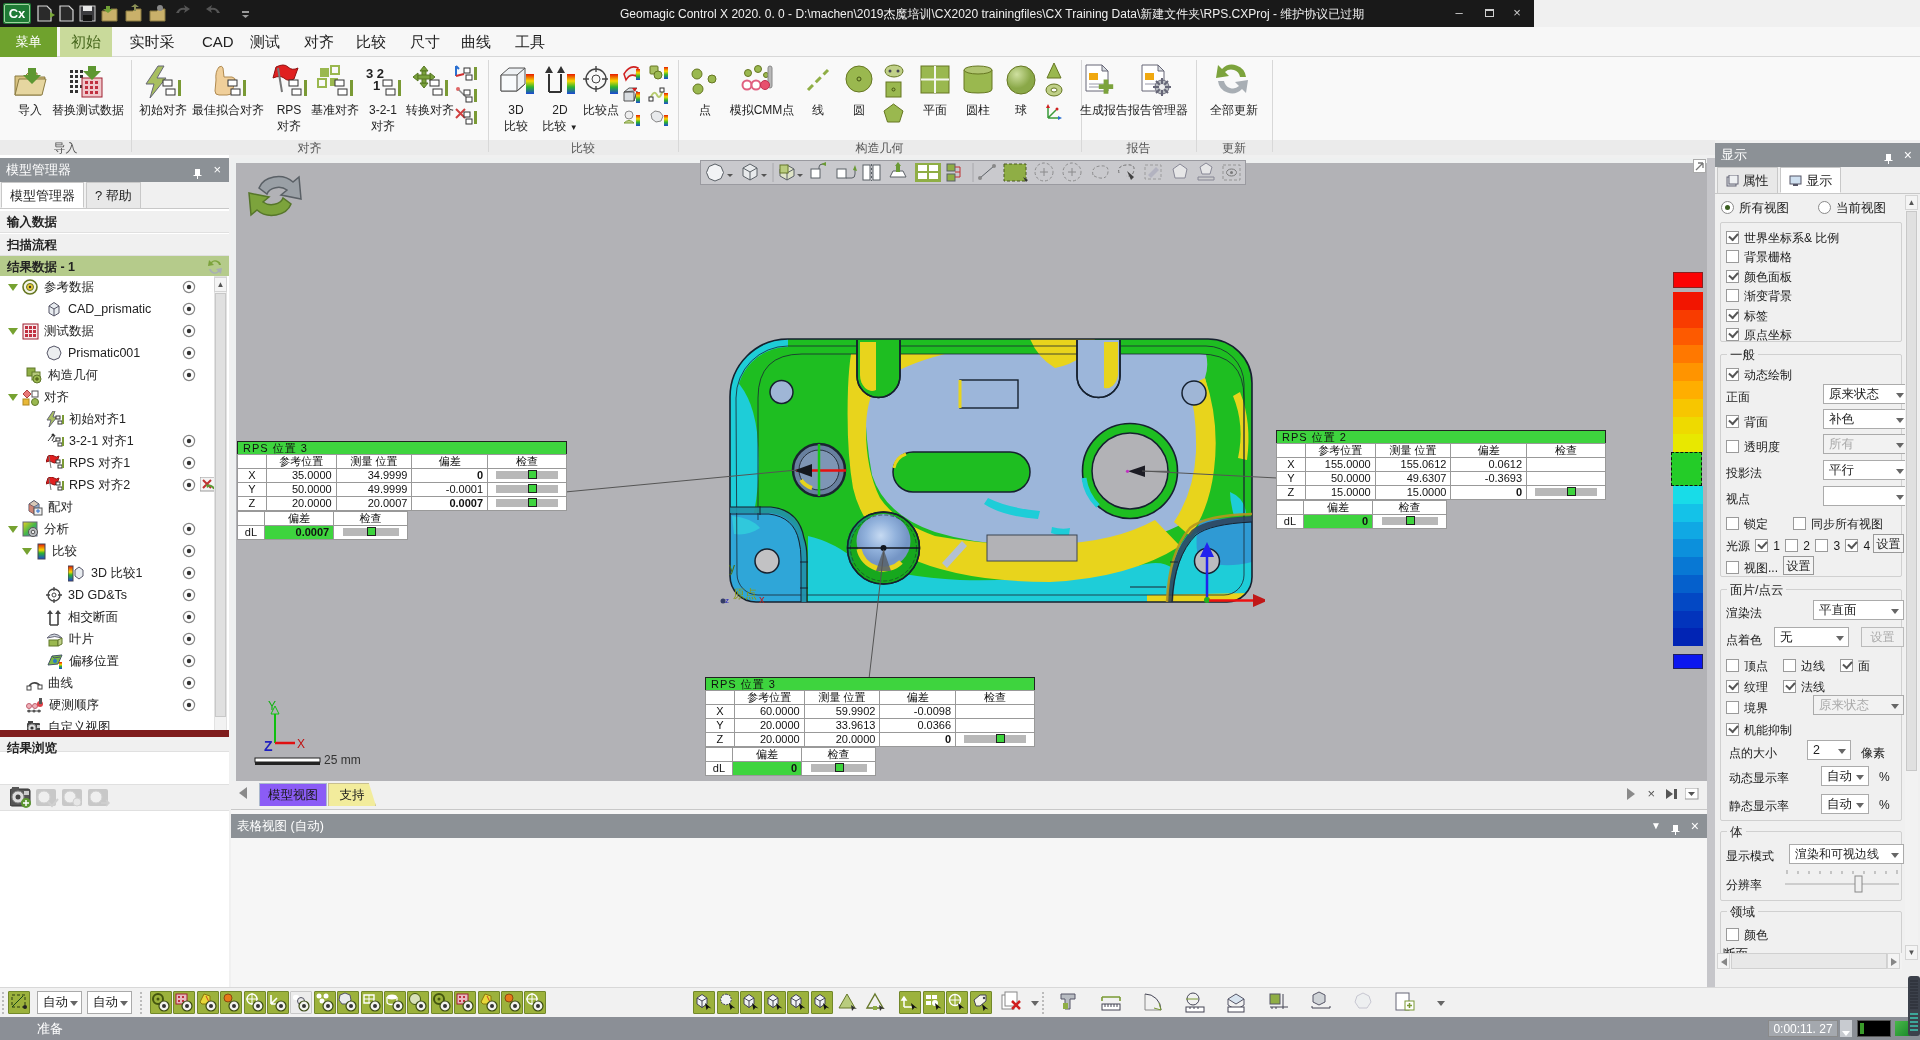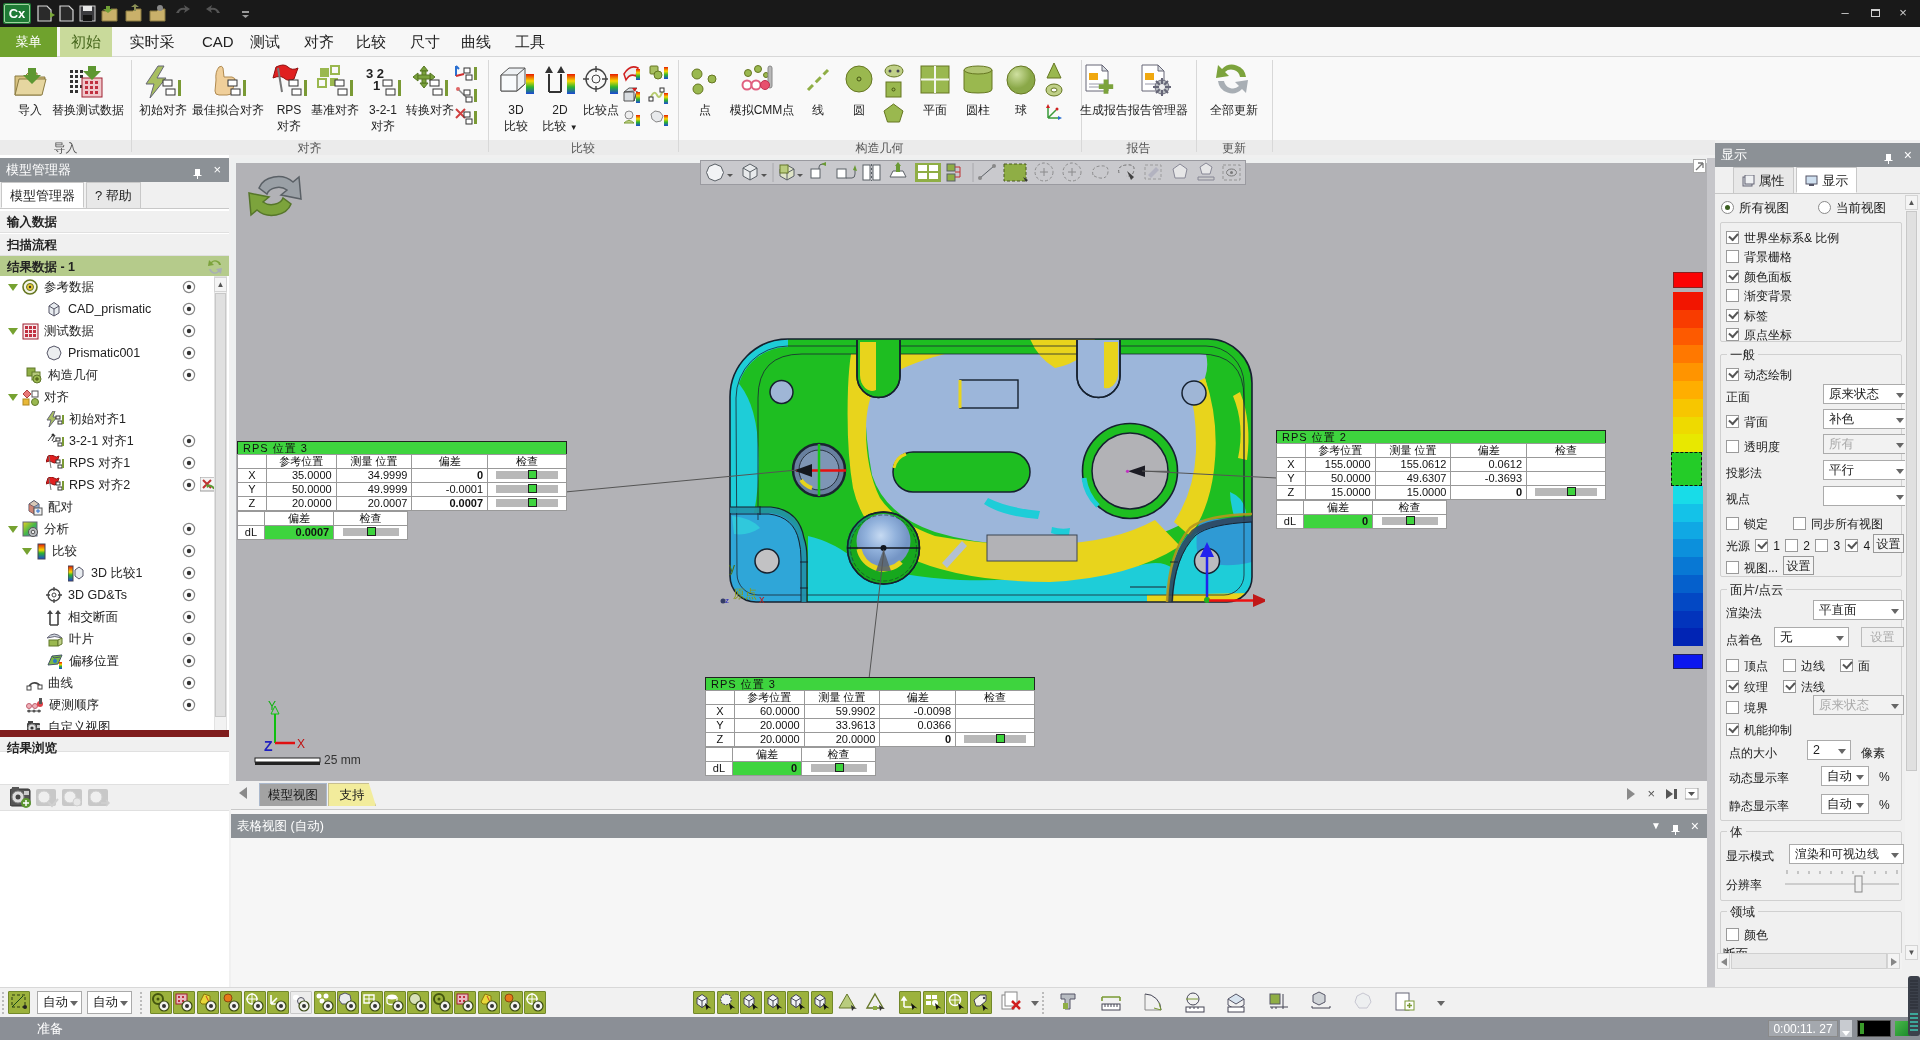--- a/index.html
+++ b/index.html
@@ -1,20 +1,20 @@
 <!DOCTYPE html>
 <html><head>
 <meta charset="utf-8">
 <style>
 *{margin:0;padding:0;box-sizing:border-box}
 html,body{width:1920px;height:1040px;overflow:hidden}
 body{font-family:"Liberation Sans",sans-serif;position:relative;background:#f0f0f0;font-size:12px;color:#1a1a1a}
 .abs{position:absolute}
 
-#titlebar{position:absolute;left:0;top:0;width:1920px;height:27px;background:#191919;color:#e8e8e8}
+#titlebar{position:absolute;left:0;top:0;width:1534px;height:27px;background:#191919;color:#e8e8e8}
 #title-text{position:absolute;left:620px;top:6px;font-size:12px;color:#f0f0f0;white-space:nowrap}
 .winbtn{position:absolute;top:0;width:30px;height:27px;color:#cfcfcf;font-size:13px;text-align:center;line-height:26px}
 
 #menubar{position:absolute;left:0;top:27px;width:1920px;height:30px;background:#f7f7f7;border-bottom:1px solid #d8d8d8}
 .menu-green{position:absolute;left:0;top:0;width:57px;height:30px;background:#6fa22d;color:#fff;text-align:center;line-height:30px;font-size:13px}
 .mtab{position:absolute;top:0;height:30px;line-height:30px;font-size:15px;color:#222;text-align:center}
 .mtab.active{background:#c9da9b;color:#44641a}
 
 #ribbon{position:absolute;left:0;top:57px;width:1920px;height:96px;background:#f9f9f9;border-bottom:1px solid #c0c0c0}
 .rlabel-band{position:absolute;left:0;top:83px;width:1920px;height:15px;background:#ebebeb}
@@ -84,20 +84,21 @@
         <path d="M114,8 h7 l2,-2 h6 v12 h-15 z"></path>
     </g>
     <path d="M70,6 v-3 h4 v3 h3 l-5,4 -5,-4 z" fill="#6f9e35"></path>
     <path d="M95,4 l4,-3 4,3 h-3 v4 h-2 v-4 z" fill="#8a8f55"></path>
     <circle cx="124" cy="5" r="3" fill="#888"></circle>
     <path d="M140,10 q3,-6 9,-5 l-1,-3 6,4 -6,4 1,-3 q-5,-1 -6,3 z" fill="#555"></path>
     <path d="M166,10 q3,-6 9,-5 l-1,-3 6,4 -6,4 1,-3 q-5,-1 -6,3 z" fill="#555" transform="translate(350,0) scale(-1,1)"></path>
     <rect x="206" y="8" width="7" height="2" fill="#999"></rect>
       <path d="M206,12 l3.5,3 3.5,-3 z" fill="#999"></path>
   </svg>
+  <div id="title-text">Geomagic Control X 2020. 0. 0 - D:\machen\2019杰魔培训\CX2020 trainingfiles\CX Training Data\新建文件夹\RPS.CXProj - 维护协议已过期</div>
   <div class="winbtn" style="right:60px">–</div>
   <div class="winbtn" style="right:30px"><span style="display:inline-block;width:9px;height:8px;border:1px solid #cfcfcf;border-top-width:2px"></span></div>
   <div class="winbtn" style="right:2px">×</div>
 </div>
 
 <div id="menubar">
   <div class="menu-green">菜单</div>
   <div class="mtab active" style="left:60px;width:52px">初始</div>
   <div class="mtab" style="left:126px;width:52px">实时采集</div>
   <div class="mtab" style="left:202px;width:30px">CAD</div>
@@ -1141,21 +1142,21 @@
     <text x="13" y="55" fill="#2020c0" font-size="14" font-weight="bold">Z</text>
     <text x="46" y="52" fill="#c01010" font-size="12">X</text>
     <rect x="4" y="62" width="65" height="4" fill="#fff" stroke="#222"></rect>
     <rect x="4" y="66" width="65" height="3" fill="#222"></rect>
     <text x="73" y="68" fill="#333" font-size="12">25 mm</text>
   </svg>
 </div>
 
 <div id="vtabs" class="abs" style="left:231px;top:781px;width:1476px;height:29px;background:#f0f0f0;border-bottom:1px solid #c8c8c8">
   <div style="position:absolute;left:8px;top:6px;width:0;height:0;border-top:6px solid transparent;border-bottom:6px solid transparent;border-right:8px solid #8a8a8a"></div>
-  <div style="position:absolute;left:28px;top:2px;width:68px;height:23px;background:#a3a3a3;border:1px solid #aab8cc;border-bottom:none;text-align:center;line-height:22px;font-size:12.5px">模型视图</div>
+  <div style="position:absolute;left:28px;top:2px;width:68px;height:23px;background:#8b5cf6;border:1px solid #aab8cc;border-bottom:none;text-align:center;line-height:22px;font-size:12.5px">模型视图</div>
   <div style="position:absolute;left:97px;top:2px;width:48px;height:23px;background:#f2ec9c;border:1px solid #c8c090;border-bottom:none;text-align:center;line-height:22px;font-size:12.5px;clip-path:polygon(0 0,85% 0,100% 100%,0 100%)">支持</div>
   <div style="position:absolute;right:72px;top:7px;width:0;height:0;border-top:6px solid transparent;border-bottom:6px solid transparent;border-left:8px solid #8a8a8a"></div>
   <div style="position:absolute;right:52px;top:5px;color:#555;font-size:13px">×</div>
   <svg style="position:absolute;right:28px;top:7px" width="14" height="12">
       <path d="M1,1 l7,5 -7,5 z" fill="#555"></path>
       <rect x="9" y="1" width="3" height="10" fill="#555"></rect>
     </svg>
   <svg style="position:absolute;right:8px;top:7px" width="14" height="12">
       <rect x="0" y="0" width="13" height="11" fill="#fff" stroke="#999"></rect>
       <path d="M3,4 l3.5,4 3.5,-4 z" fill="#555"></path>
@@ -1181,21 +1182,21 @@
     <span style="position:absolute;right:26px;top:5px"><svg width="11" height="12" style="vertical-align:-1px">
           <g stroke="#fff" fill="none">
             <rect x="3.5" y="1.5" width="4" height="6" fill="#fff"></rect>
             <line x1="1.5" y1="7.5" x2="9.5" y2="7.5"></line>
             <line x1="5.5" y1="8" x2="5.5" y2="11"></line>
           </g>
         </svg></span>
     <span style="position:absolute;right:8px;top:0;color:#fff;font-size:14px">×</span>
   </div>
   <div class="ptabs" style="left:0;top:27px;width:205px;background:#f0f0f0">
-    <div class="ptab" style="margin-left:18px"><svg width="13" height="12" style="vertical-align:-2px">
+    <div class="ptab" style="margin-left:2px"><svg width="13" height="12" style="vertical-align:-2px">
           <rect x="1" y="2" width="9" height="9" fill="#d8dce0" stroke="#667"></rect>
           <rect x="3" y="0" width="9" height="9" fill="#eef0f2" stroke="#667"></rect>
         </svg> 属性</div>
     <div class="ptab active"><svg width="14" height="12" style="vertical-align:-2px">
           <rect x="1" y="1" width="11" height="8" fill="#cfe0f0" stroke="#556"></rect>
           <rect x="4" y="9" width="5" height="2" fill="#556"></rect>
         </svg> 显示</div>
   </div>
   <div style="position:absolute;left:6px;top:60px;font-size:12.5px"><span class="rd on"></span>所有视图</div>
   <div style="position:absolute;left:103px;top:60px;font-size:12.5px"><span class="rd"></span>当前视图</div>

